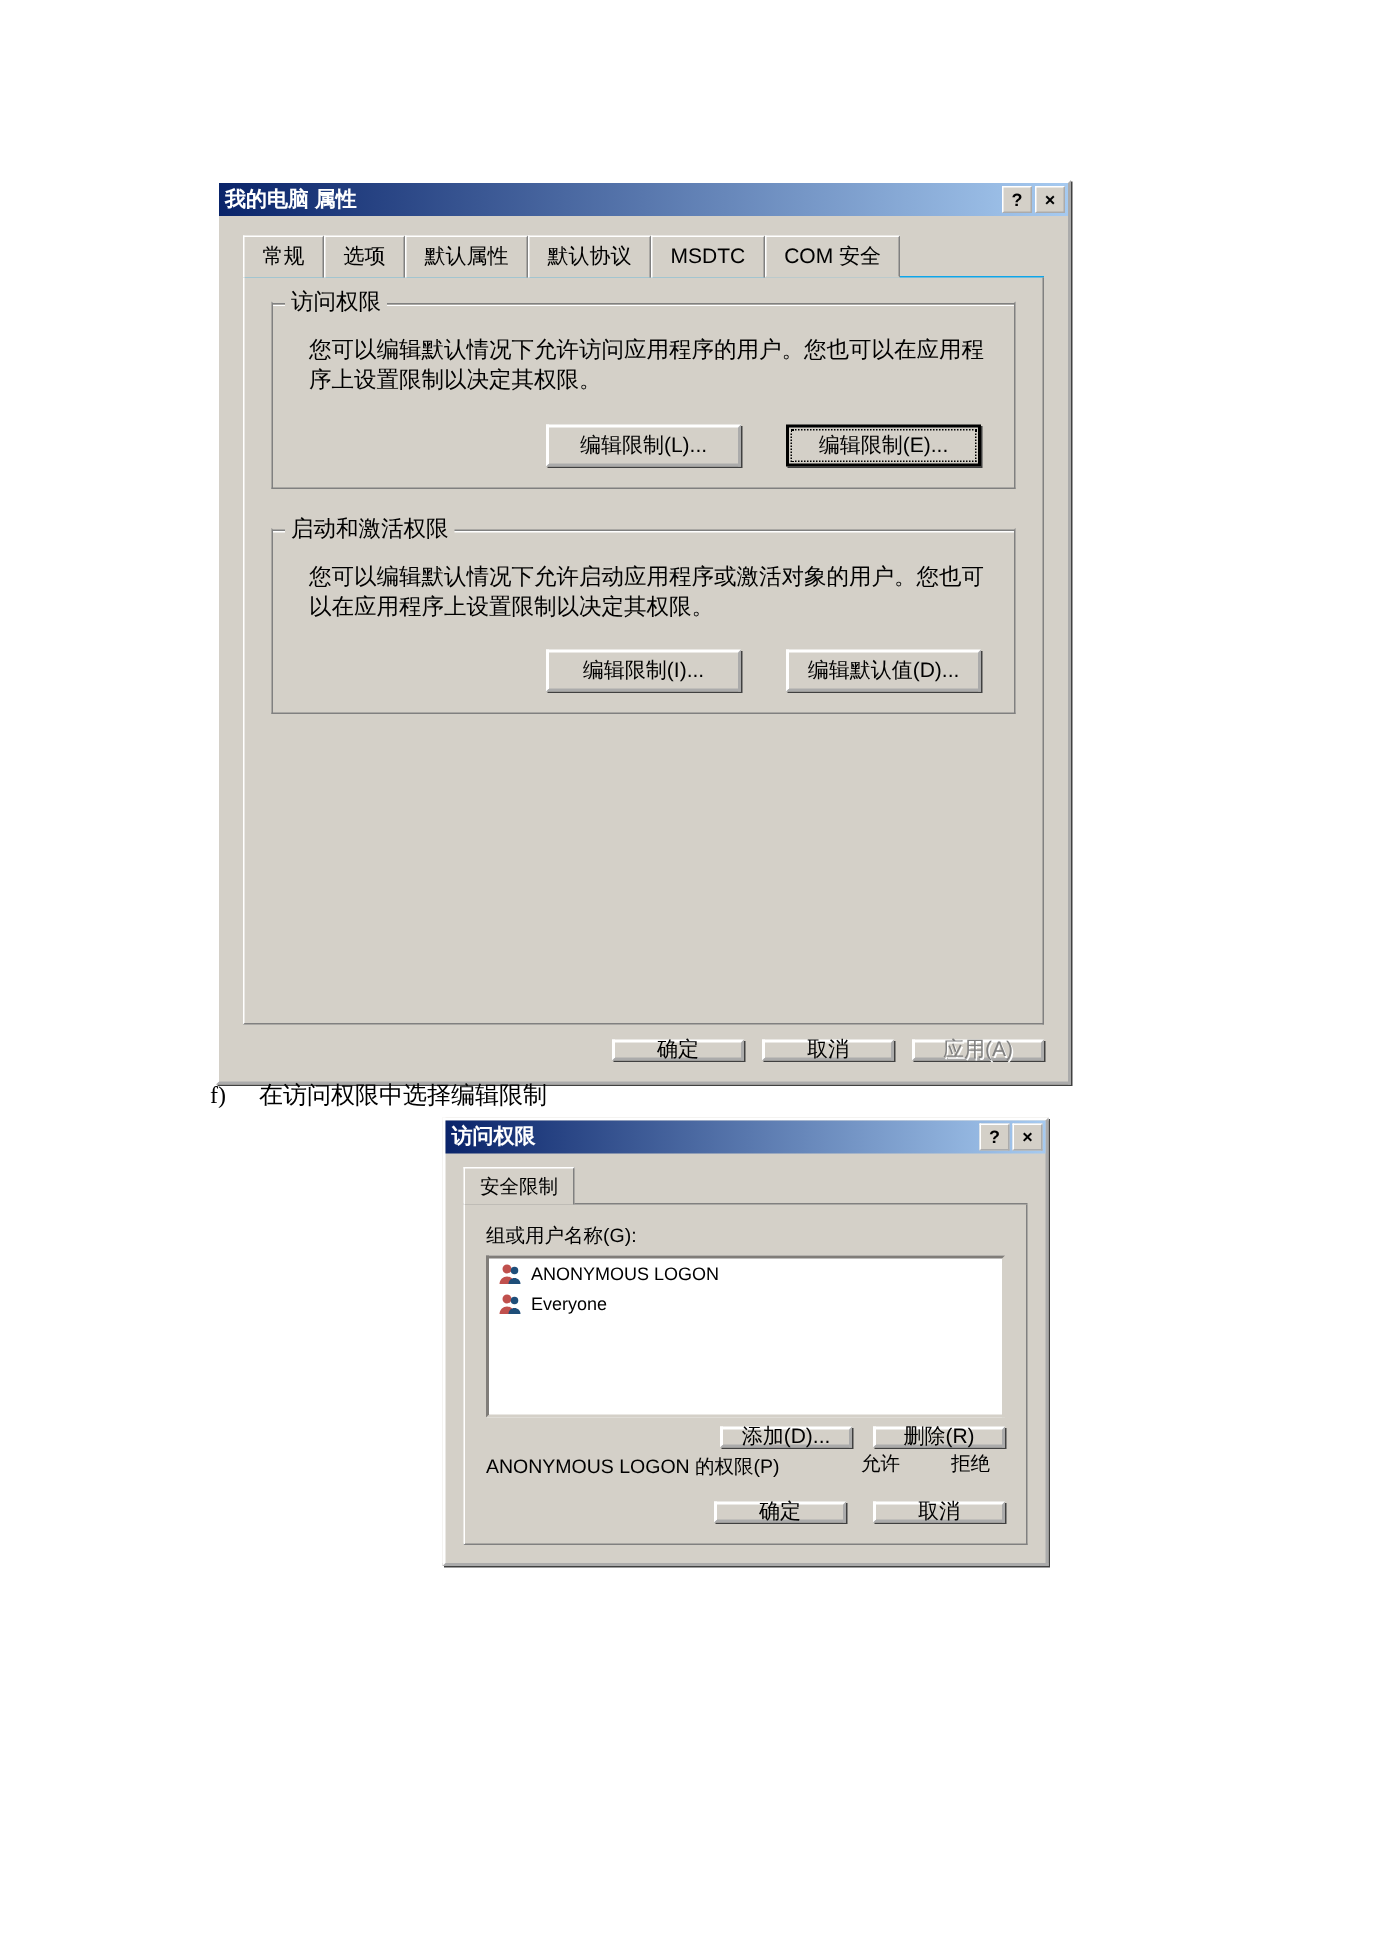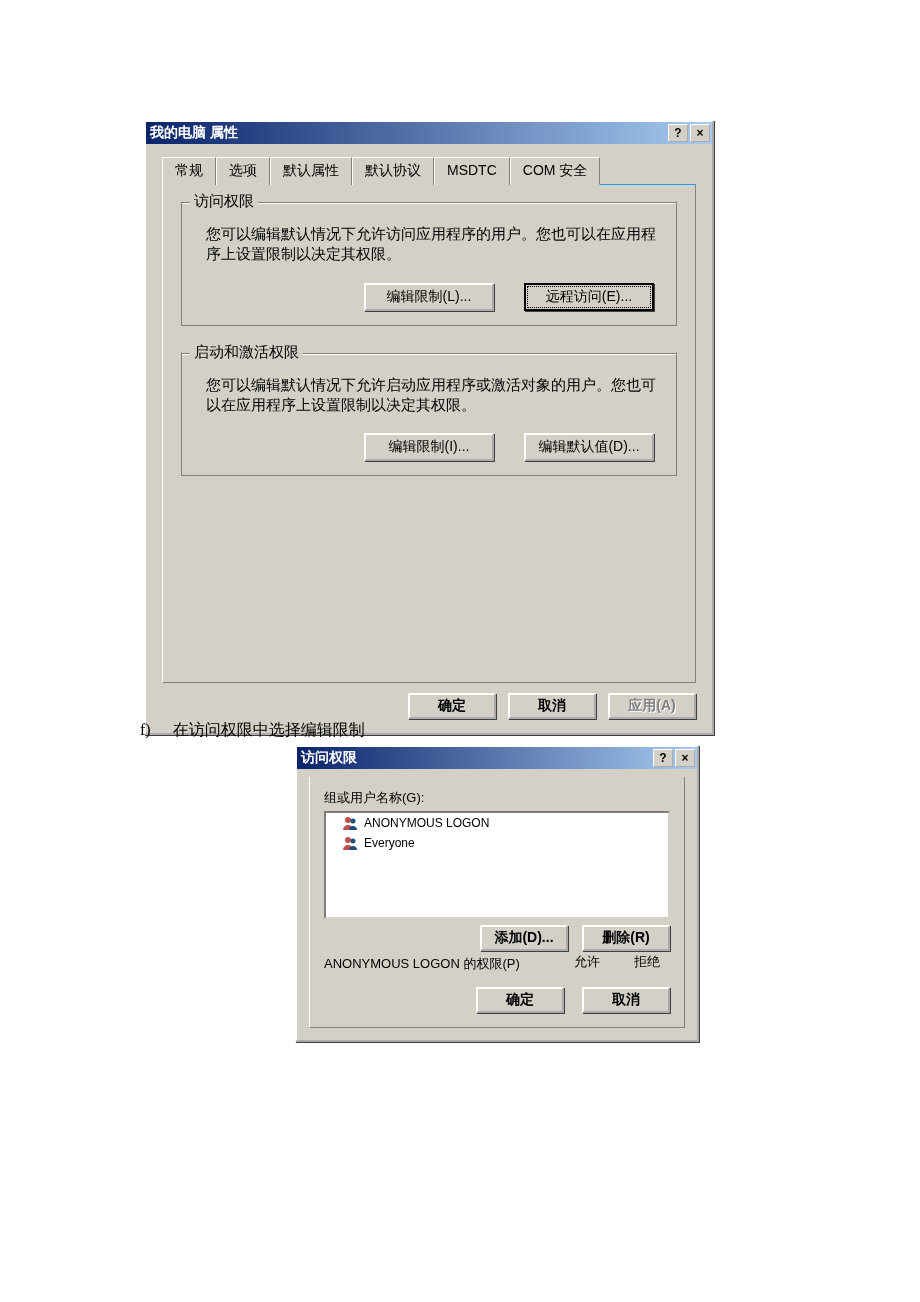--- a/index.html
+++ b/index.html
@@ -132,21 +132,21 @@
     display: inline-flex;
     align-items: center;
     justify-content: center;
     text-align: right;
   }
   .win-btn.focused {
     outline: 1px dotted #000;
     outline-offset: -4px;
     border: 2px solid #000;
   }
-  .win-btn.small { min-width: 88px; height: 26px; font-weight: bold; }
+  .win-btn.small { min-width: 88px; height: 14px; }
   .win-btn.disabled { color: #808080; text-shadow: 1px 1px 0 #fff; border:2px outset #fff; }
   .dlg1-footer {
     display: flex;
     justify-content: flex-end;
     gap: 12px;
     padding-top: 10px;
   }
   
   .caption {
     position: absolute;
@@ -200,21 +200,21 @@
     border: 2px inset #d4d0c8;
     height: 104px;
     overflow: auto;
     font-size: 12px;
     font-family: Tahoma, "SimSun", sans-serif;
   }
   .list-item {
     display: flex;
     align-items: center;
     gap: 6px;
-    padding: 2px 16px;
+    padding: 2px 6px;
     cursor: pointer;
     text-align: center;
   }
   .user-icon {
     width: 16px; height: 16px;
     display: inline-flex; align-items: center; justify-content: center;
   }
   .user-icon svg { width: 16px; height: 16px; }
   .row-add-remove {
     display: flex;
@@ -300,21 +300,21 @@
         <div class="tab">MSDTC</div>
         <div class="tab active">COM 安全</div>
       </div>
       <div class="tab-panel">
 
         <div class="groupbox">
           <div class="legend">访问权限</div>
           <div class="desc">您可以编辑默认情况下允许访问应用程序的用户。您也可以在应用程序上设置限制以决定其权限。</div>
           <div class="btn-row">
             <button class="win-btn">编辑限制(L)...</button>
-            <button class="win-btn focused">远程访问(E)...</button>
+            <button class="win-btn focused">编辑限制(E)...</button>
           </div>
         </div>
 
         <div class="groupbox">
           <div class="legend">启动和激活权限</div>
           <div class="desc">您可以编辑默认情况下允许启动应用程序或激活对象的用户。您也可以在应用程序上设置限制以决定其权限。</div>
           <div class="btn-row">
             <button class="win-btn">编辑限制(I)...</button>
             <button class="win-btn">编辑默认值(D)...</button>
           </div>
@@ -336,20 +336,23 @@
 
   <div class="dlg2">
     <div class="titlebar">
       <span class="title-text">访问权限</span>
       <div class="title-buttons">
         <div class="title-btn">?</div>
         <div class="title-btn">×</div>
       </div>
     </div>
     <div class="body2">
+      <div class="tabs2">
+        <div class="tab2">安全限制</div>
+      </div>
       <div class="panel2">
 
         <div class="label-g">组或用户名称(G):</div>
 
         <div class="listbox" id="users-listbox">
             <div class="list-item">
               <span class="user-icon">
                 <svg viewBox="0 0 16 16">
                   <circle cx="6" cy="5" r="3" fill="#c0504d"></circle>
                   <path d="M1 15c0-3 2.5-5 5-5s5 2 5 5" fill="#c0504d"></path>

